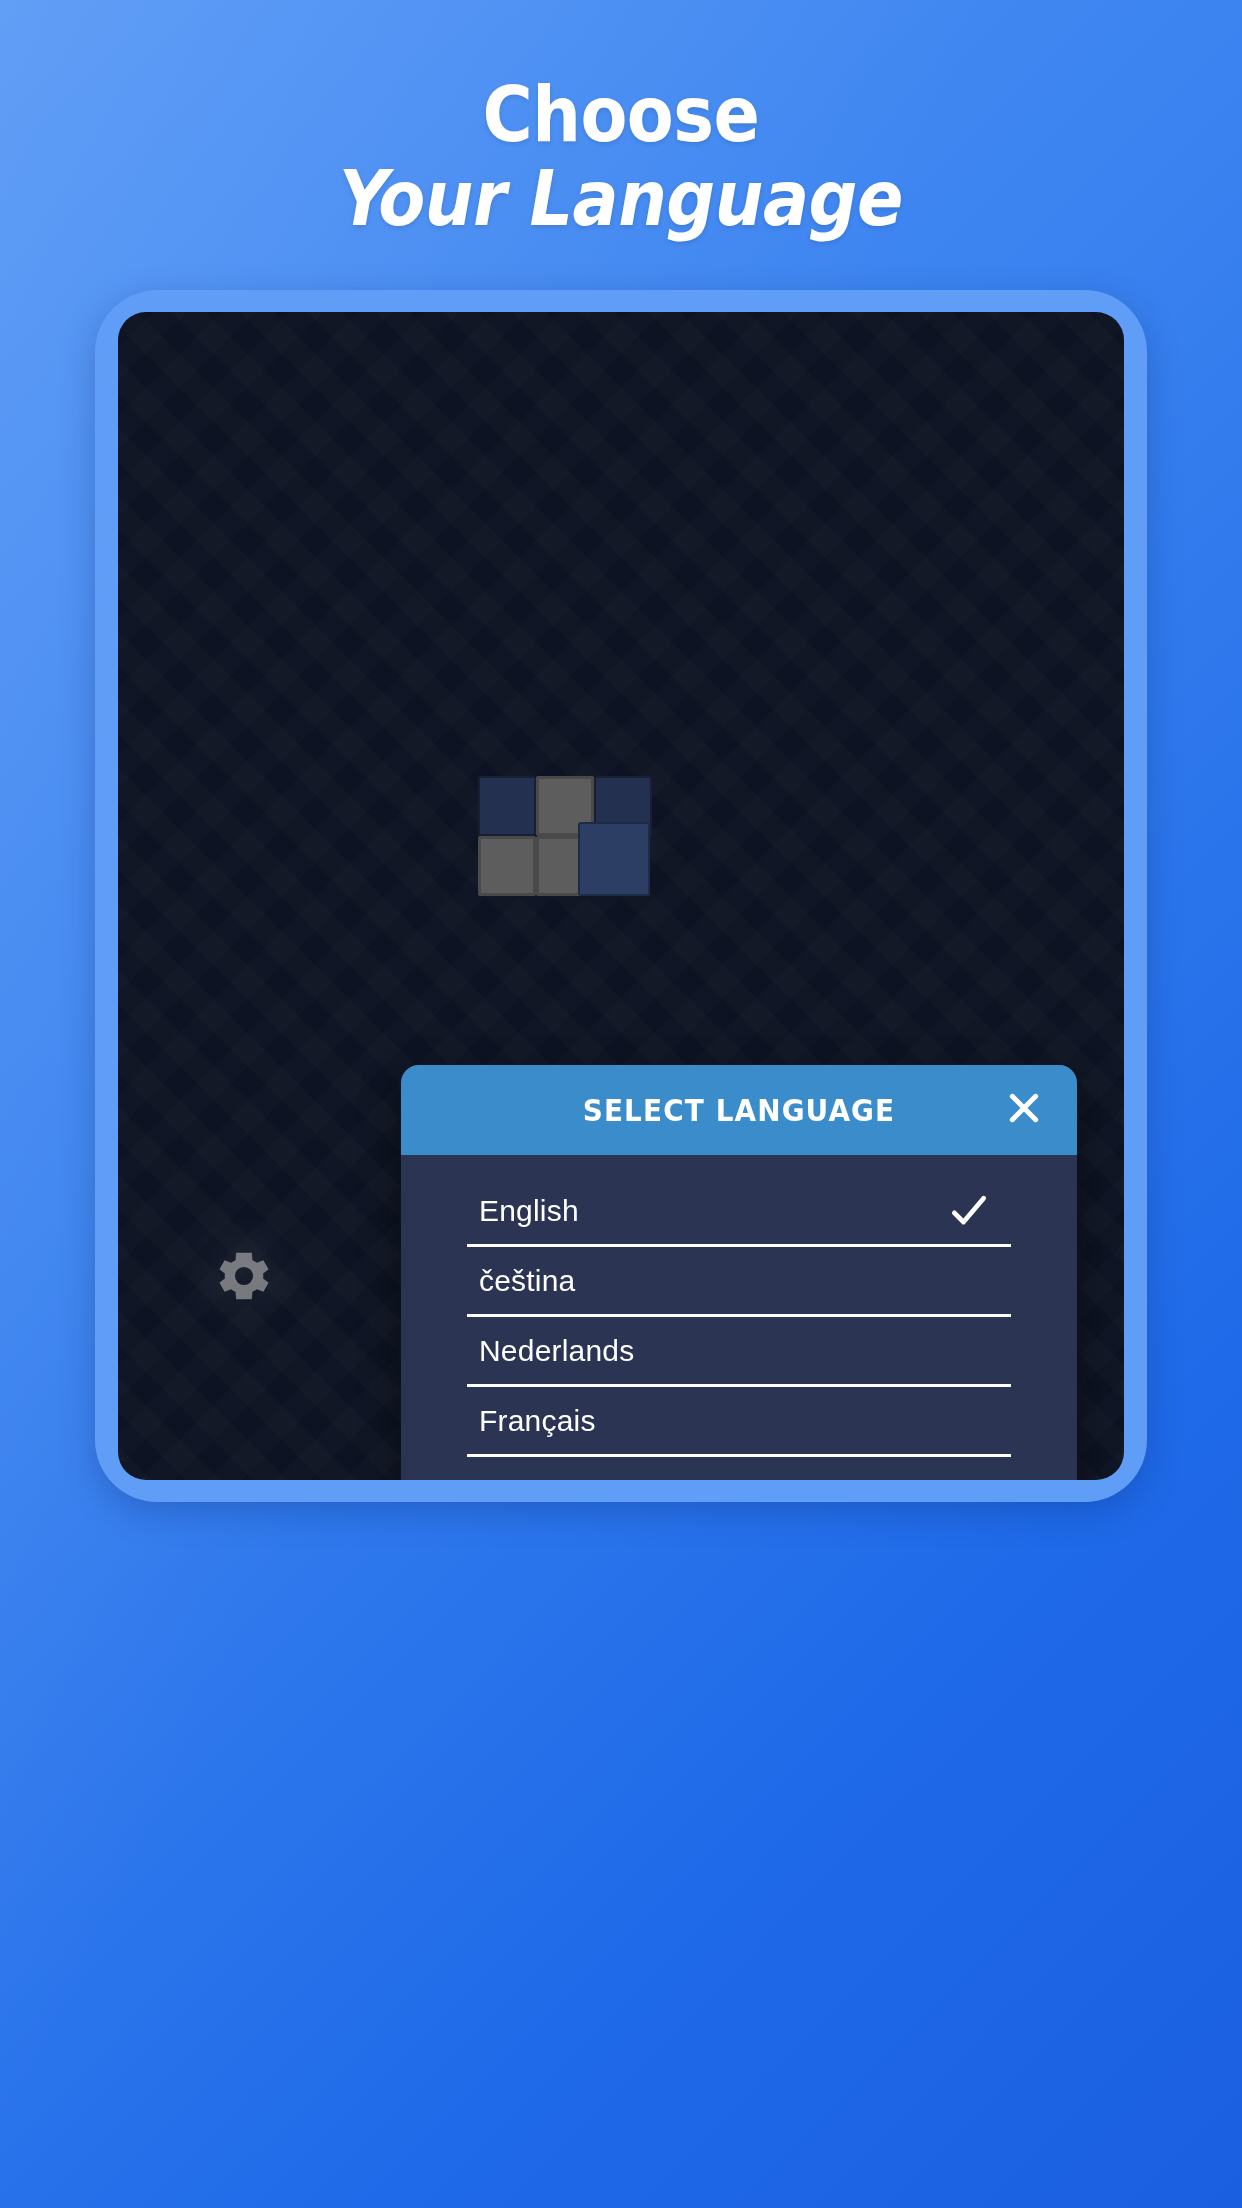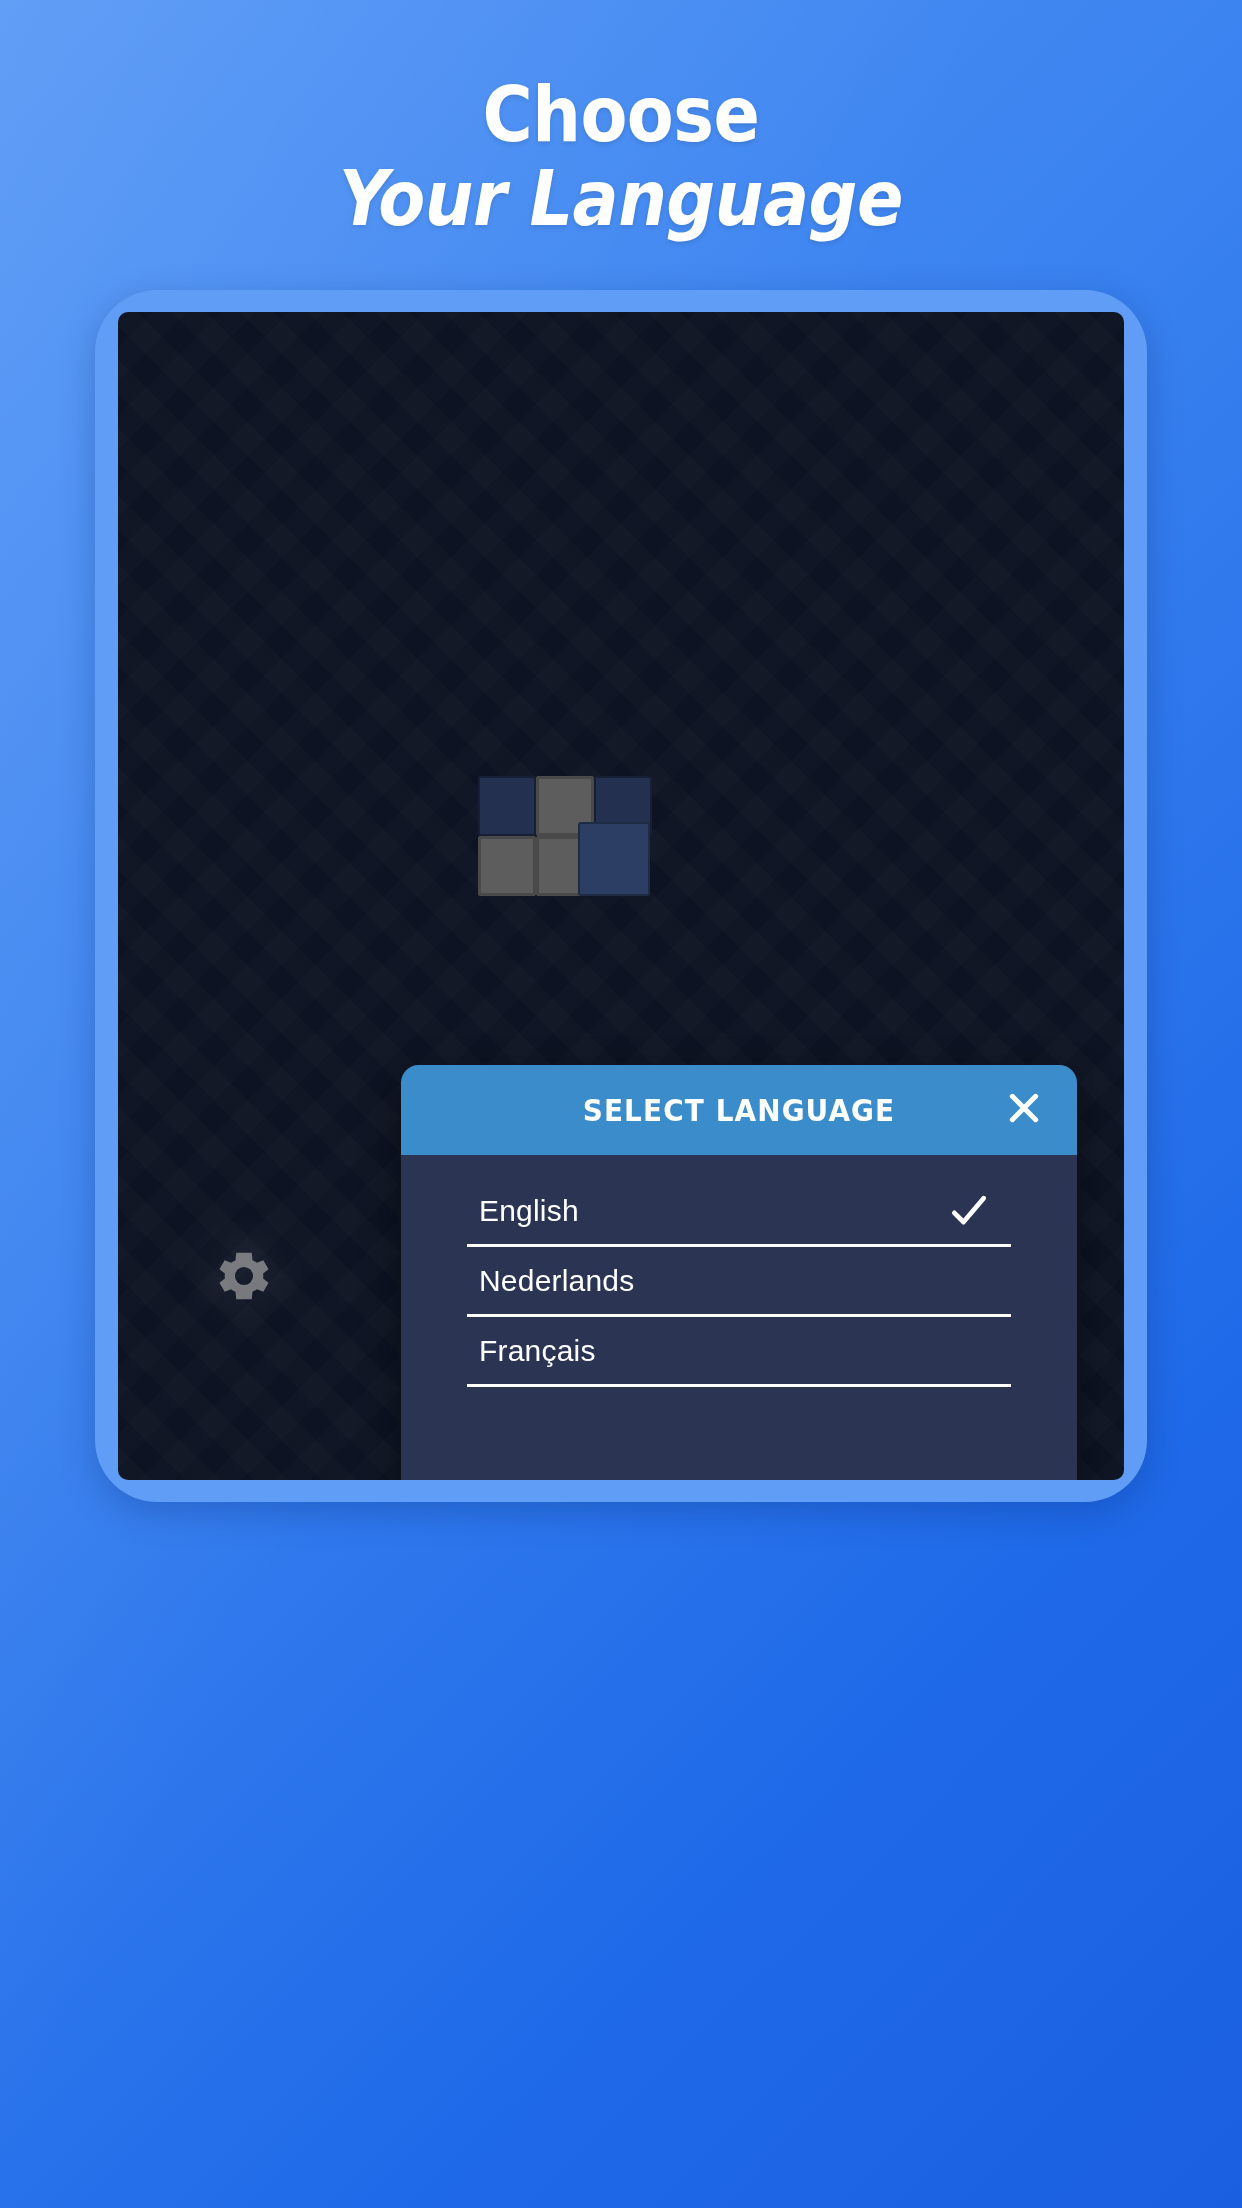--- a/index.html
+++ b/index.html
@@ -43,21 +43,21 @@
     width:1052px; height:1212px;
     background:#5f9df7;
     border-radius:62px;
     box-shadow:0 10px 34px rgba(10,40,110,.28);
   }
   #phone-screen {
     position:absolute;
     left:118px; top:312px;
     width:1006px; height:1168px;
     background:#0d1322;
-    border-radius:10px;
+    border-radius:28px;
     overflow:hidden;
   }
   #screen-texture {
     position:absolute; inset:0;
     background:
       repeating-linear-gradient(45deg, rgba(255,255,255,.014) 0 24px, rgba(0,0,0,0) 24px 48px),
       repeating-linear-gradient(-45deg, rgba(255,255,255,.012) 0 24px, rgba(0,0,0,0) 24px 48px);
     pointer-events:none;
   }
 
@@ -229,20 +229,23 @@
 
           <li class="lang-item">
             <span class="lang-label">English</span>
             <span class="lang-check">
               <svg width="44" height="44" viewBox="0 0 24 24" fill="none" stroke="#ffffff" stroke-width="2.6" stroke-linecap="round" stroke-linejoin="round">
                 <polyline points="4,13 9,18 20,5"></polyline>
               </svg>
             </span>
           </li>
 
+          <li class="lang-item">
+            <span class="lang-label">čeština</span>
+          </li>
 
 
           <li class="lang-item">
             <span class="lang-label">Nederlands</span>
           </li>
 
           <li class="lang-item">
             <span class="lang-label">Français</span>
           </li>
 

